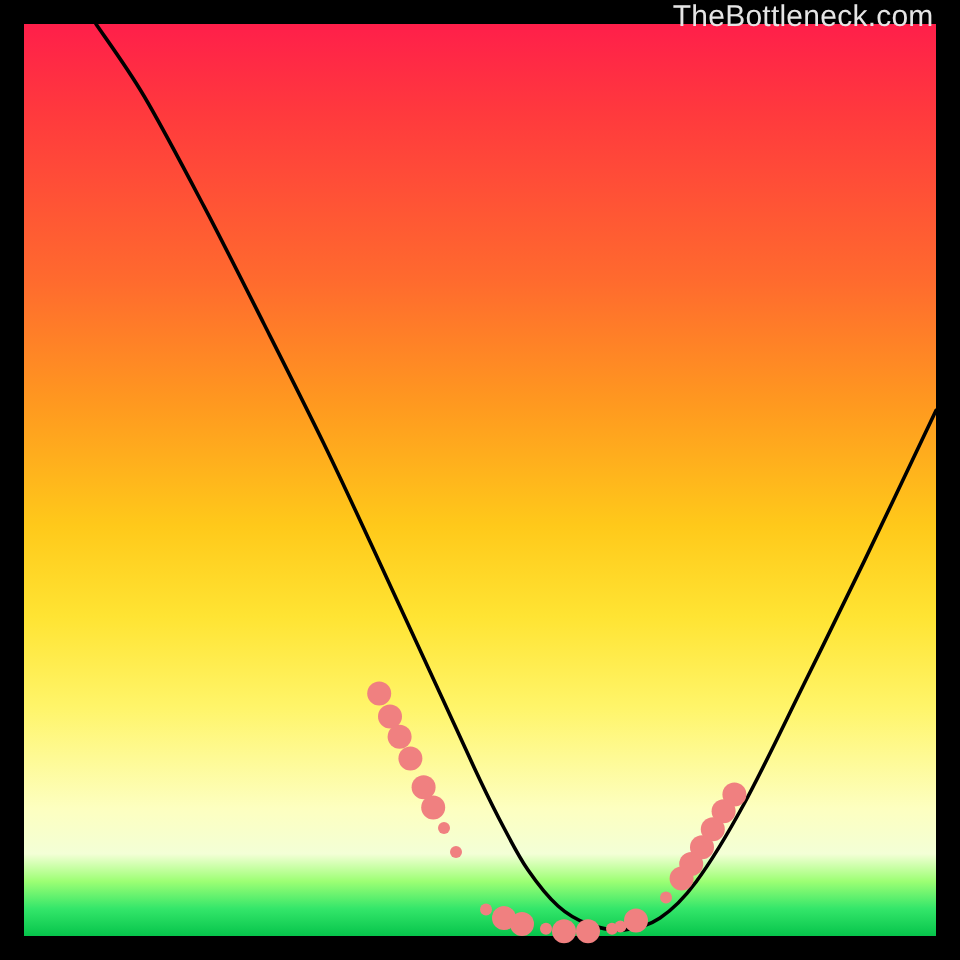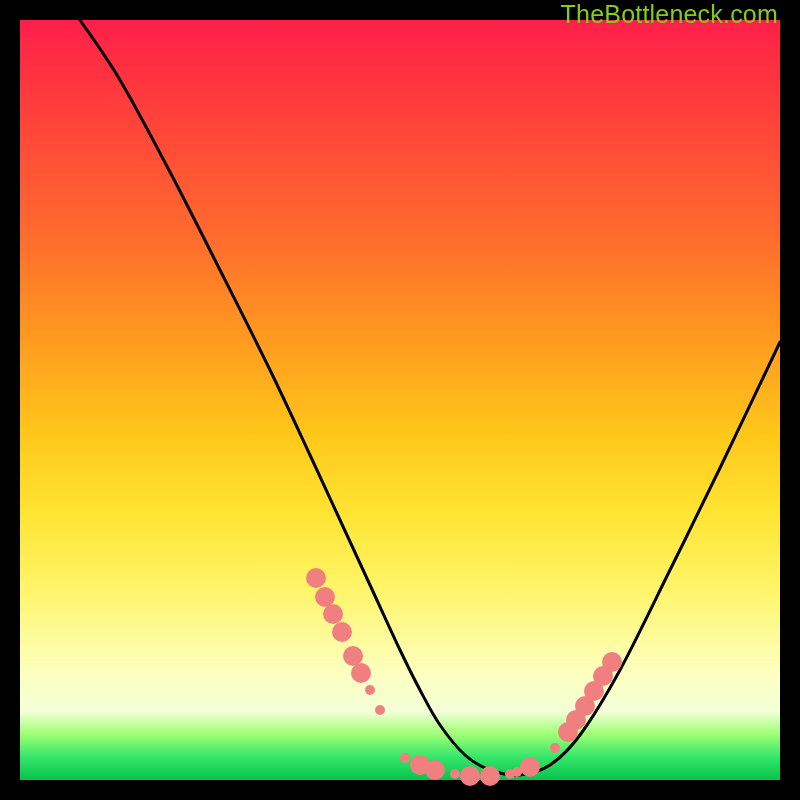--- a/index.html
+++ b/index.html
@@ -39,21 +39,21 @@
       #f3ffd6 91%,
       #9dff74 94%,
       #34e66a 97%,
       #06c44b 100%
     );
   }
   .watermark {
     position: absolute;
     top: 0px;
     right: 22px;
-    color: #84cc16;
+    color: #e5e5e5;
     font-size: 25px;
     font-weight: 500;
     letter-spacing: 0.2px;
     user-select: none;
   }
   svg.curve {
     position: absolute;
     left: 0;
     top: 0;
     width: 760px;

